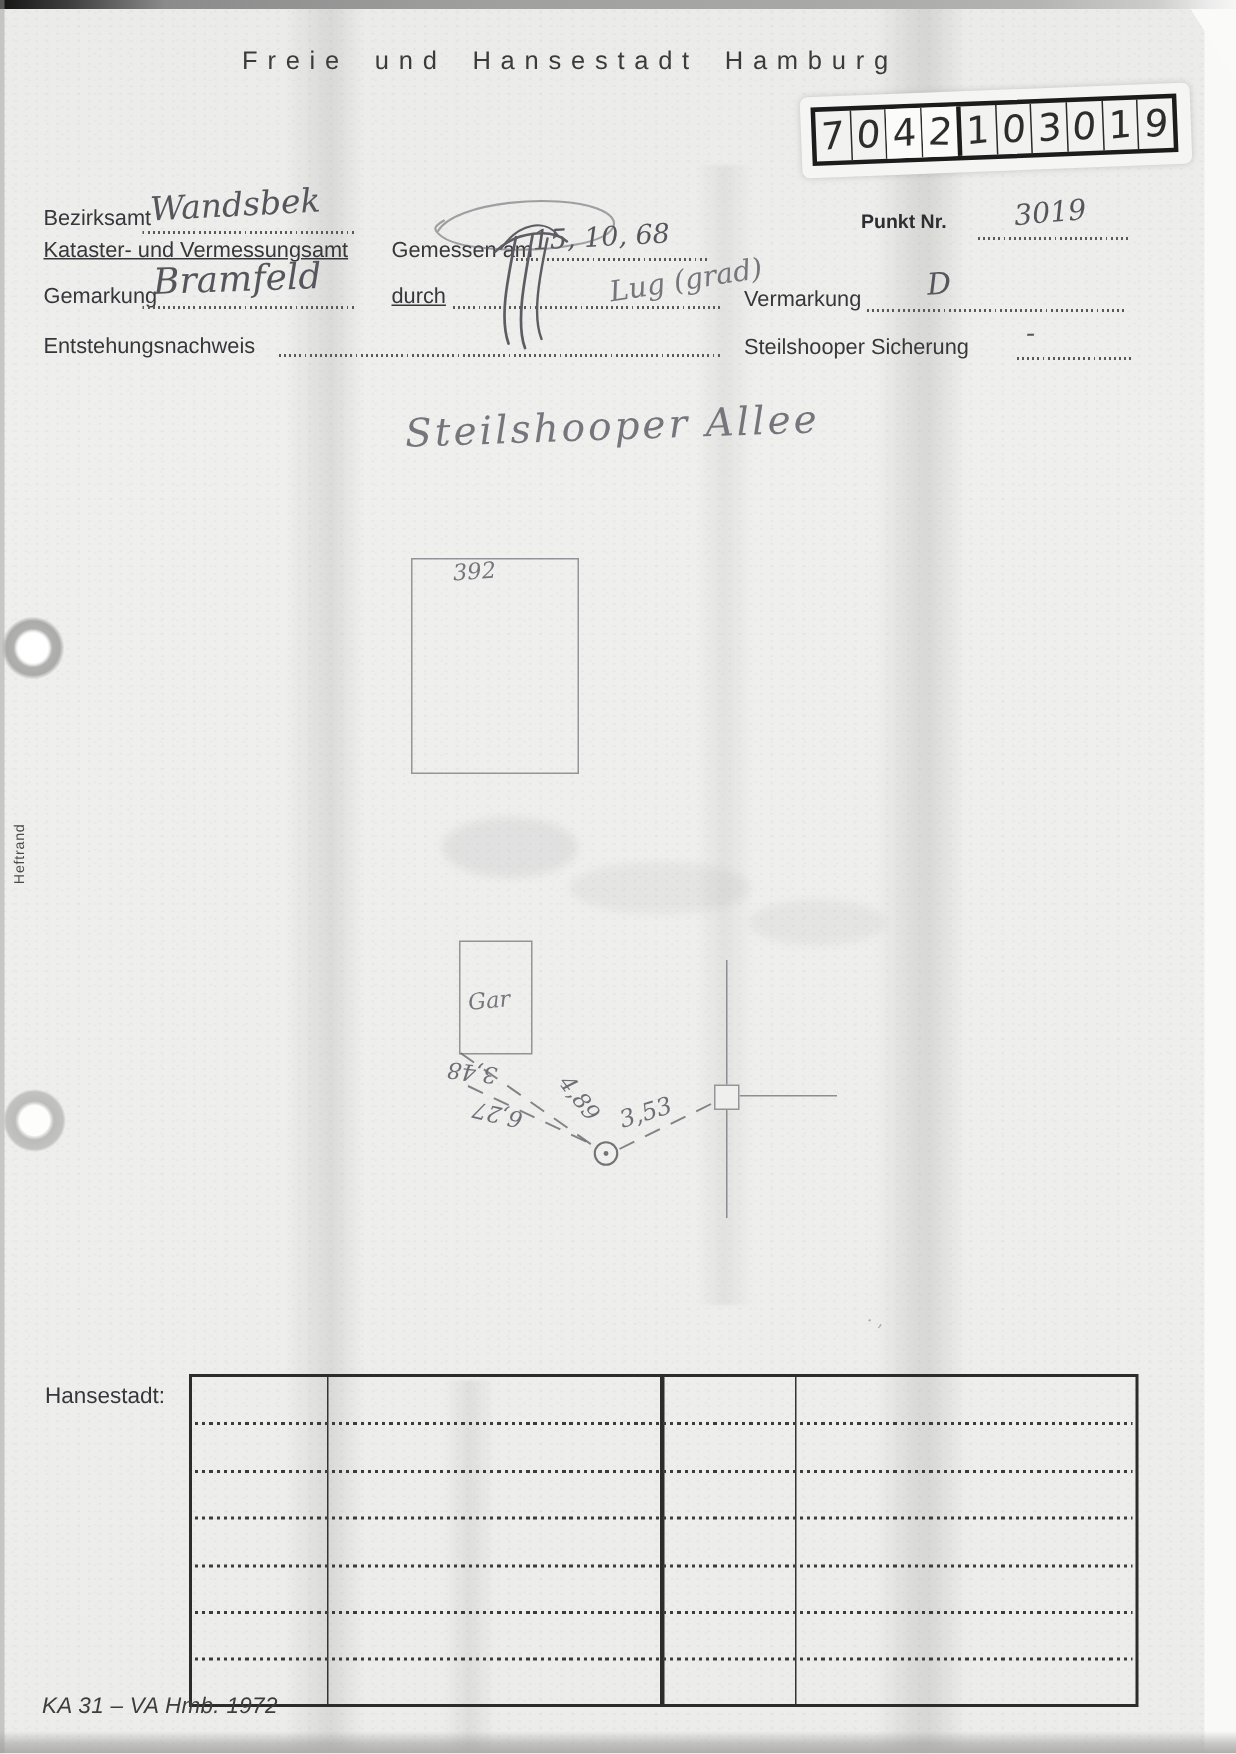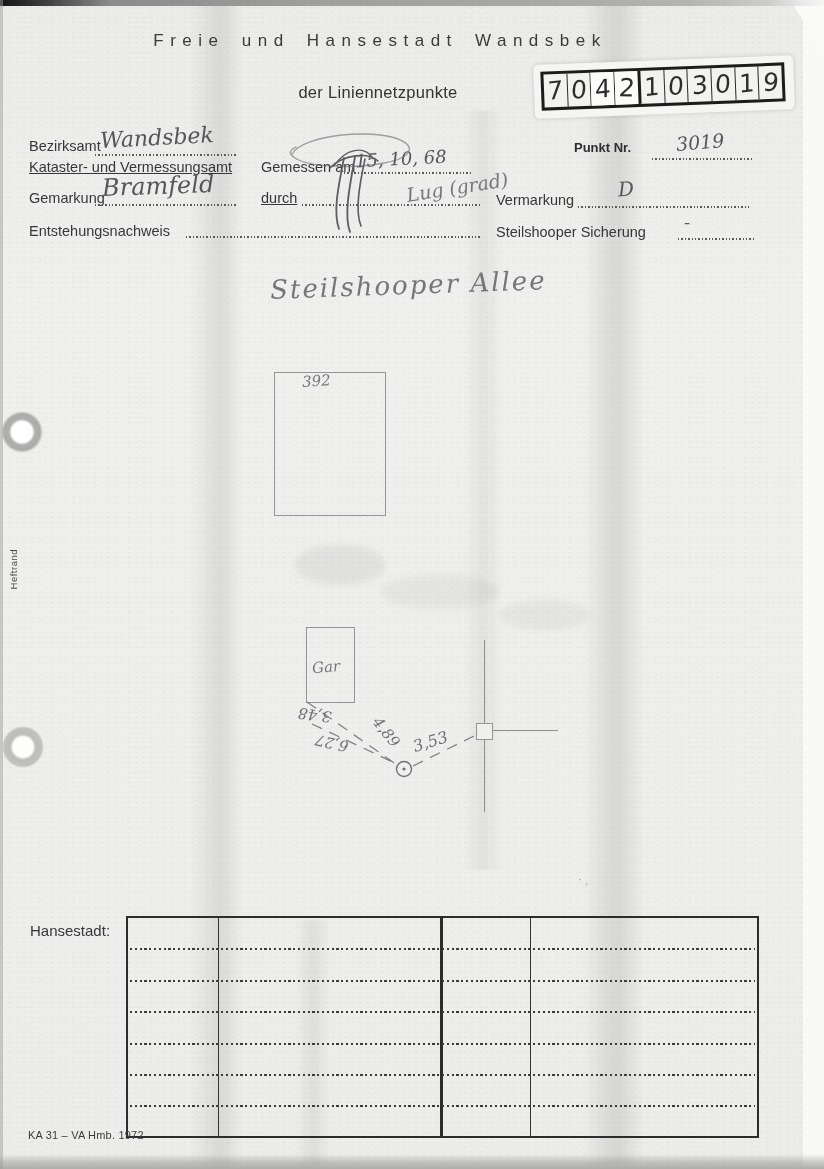--- a/index.html
+++ b/index.html
@@ -54,21 +54,21 @@
   .cell:nth-child(even) span{display:inline-block;transform:rotate(3deg) skewX(-4deg);}
   .lbl{position:absolute;font-size:14.5px;color:#37373b;white-space:nowrap;}
   .lbl-big{position:absolute;font-size:13px;font-weight:bold;color:#2e2e32;white-space:nowrap;}
   .dots{position:absolute;height:2px;
         background:repeating-linear-gradient(90deg,#5a5a5a 0 1.3px,transparent 1.3px 3.4px);}
   .hw{position:absolute;font-family:"DejaVu Serif",serif;font-style:italic;color:#55555c;white-space:nowrap;}
   .pencil{color:#75757c;}
   .sketchline{position:absolute;background:rgba(118,118,124,.8);}
   .srect{position:absolute;border:1.3px solid rgba(118,118,124,.75);}
   .smudge{position:absolute;border-radius:50%;filter:blur(3px);}
-  .footer{position:absolute;left:28px;top:1129px;font-size:11px;color:#3d3d3d;letter-spacing:.2px;}
+  .footer{position:absolute;left:28px;top:1129px;font-size:15px;color:#3d3d3d;letter-spacing:.2px;font-style:italic;}
   .remarks-table{position:absolute;left:126px;top:916px;width:629px;height:218px;border:2px solid #2c2c2c;}
   .vline{position:absolute;top:0;bottom:0;background:#333;}
   .rowdots{position:absolute;left:2px;right:2px;height:2px;
         background:repeating-linear-gradient(90deg,#3b3b3b 0 2.2px,transparent 2.2px 4.8px);}
   svg text{font-family:"DejaVu Serif",serif;font-style:italic;}
 </style>
 </head>
 <body>
 
 <div class="stage">
@@ -81,23 +81,22 @@
   <div class="scan-right"></div>
   <div class="corner-cut"></div>
   <div class="edge-top"></div>
   <div class="edge-bottom"></div>
   <div class="edge-left"></div>
 
   <div class="hole h1"></div>
   <div class="hole h2"></div>
   <div class="heftrand">Heftrand</div>
 
-  <div class="city">Freie und Hansestadt Wandsbek</div>
+  <div class="city">Freie und Hansestadt Hamburg</div>
   <div class="titleblock">
-    <div class="subtitle">der Liniennetzpunkte</div>
   </div>
 
   <div class="sticker">
     <div class="digitbox">
       <div class="cell">
           <span>7</span>
         </div>
       <div class="cell">
           <span>0</span>
         </div>

